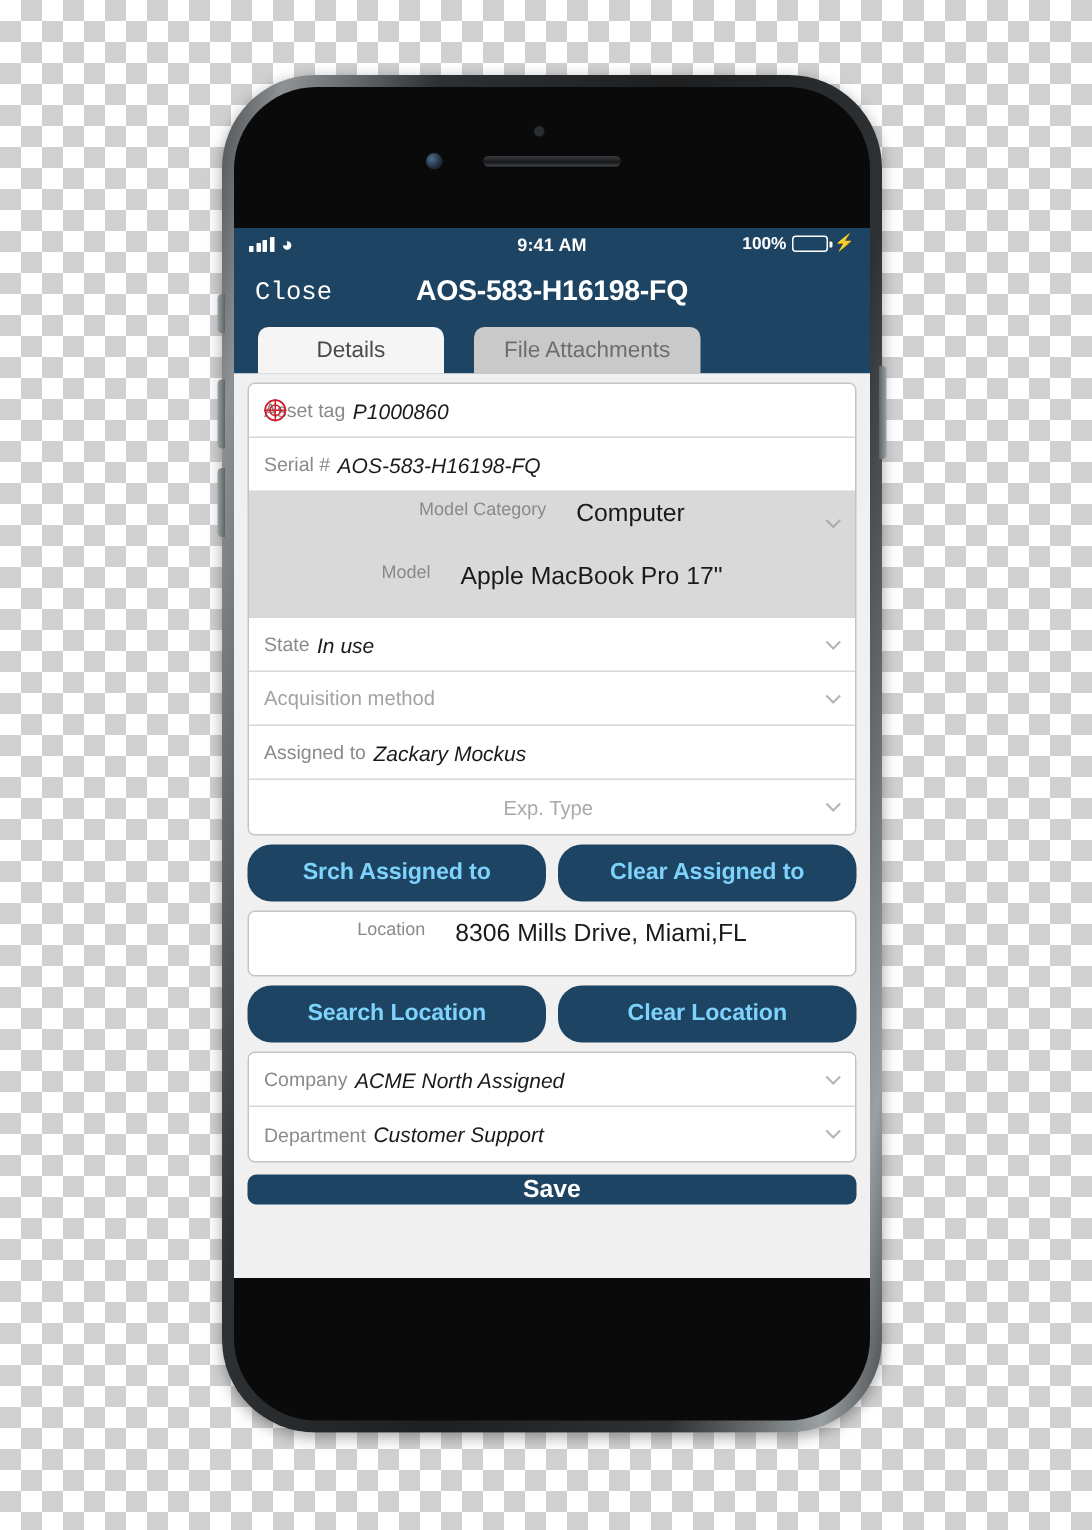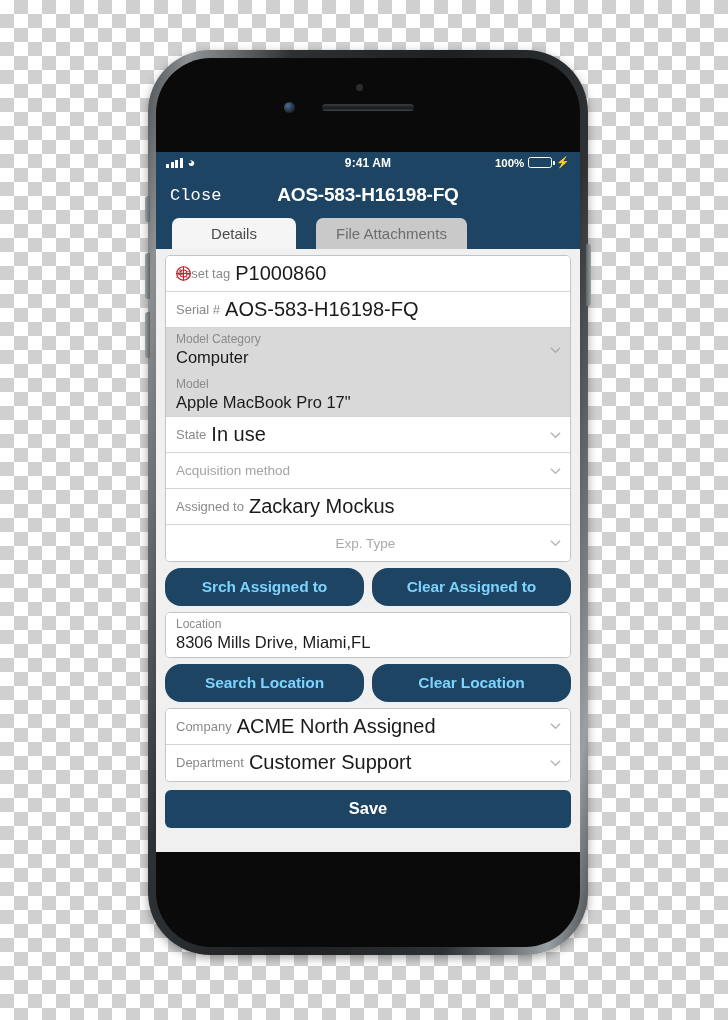--- a/index.html
+++ b/index.html
@@ -206,31 +206,31 @@
   }
   .row:last-child { border-bottom: none; }
   .row.gray { background: #d9d9d9; }
 
   
   .row.inline { }
   .row.inline .lbl {
     font-size: 13px; color: #8a8a8a; margin-right: 5px;
   }
   .row.inline .val {
-    font-size: 20px; color: #1a1a1a;
+    font-size: 14px; color: #1a1a1a; font-style: italic;
   }
   .row.inline.placeholder-only { justify-content: flex-start; }
   .row.inline.placeholder-only .lbl { font-size: 13.5px; color: #a3a3a3; }
   .row.inline.centered-ph { justify-content: center; }
   .row.inline.centered-ph .lbl { font-size: 13.5px; color: #a9a9a9; }
 
   
   .row.stacked {
-    flex-direction: column; align-items: flex-start; justify-content: center;
-    min-height: 42px; padding-top: 4px; padding-bottom: 4px;
+    flex-direction: row; align-items: flex-start; justify-content: center;
+    min-height: 42px; padding-top: 4px; padding-bottom: 4px; gap: 20px;
   }
   .row.stacked .lbl { font-size: 12px; color: #8a8a8a; line-height: 1.25; }
   .row.stacked .val { font-size: 16.5px; color: #1a1a1a; line-height: 1.25; }
 
   .row.tall { min-height: 36px; }
 
   .chevron {
     position: absolute; right: 9px; top: 50%;
     margin-top: -4px;
     width: 11px; height: 8px;
@@ -255,21 +255,21 @@
     border: none;
     border-radius: 16px;
     font-size: 15.5px;
     font-weight: bold;
     font-family: inherit;
     cursor: pointer;
     letter-spacing: -0.1px;
   }
   .btn-save {
     width: 100%;
-    height: 38px;
+    height: 20px;
     background: #1d4463;
     color: #ffffff;
     border: none;
     border-radius: 6px;
     font-size: 16.5px;
     font-weight: bold;
     font-family: inherit;
     cursor: pointer;
     margin-top: 2px;
   }

